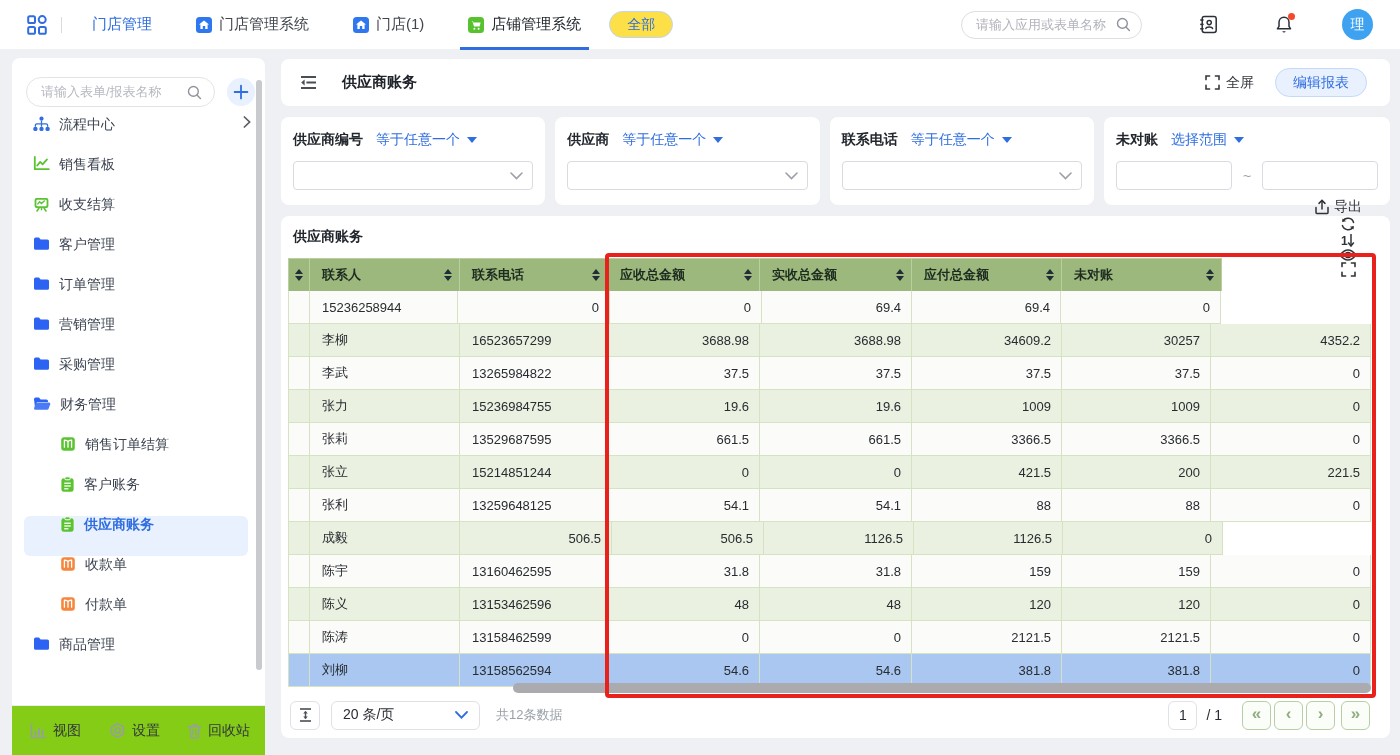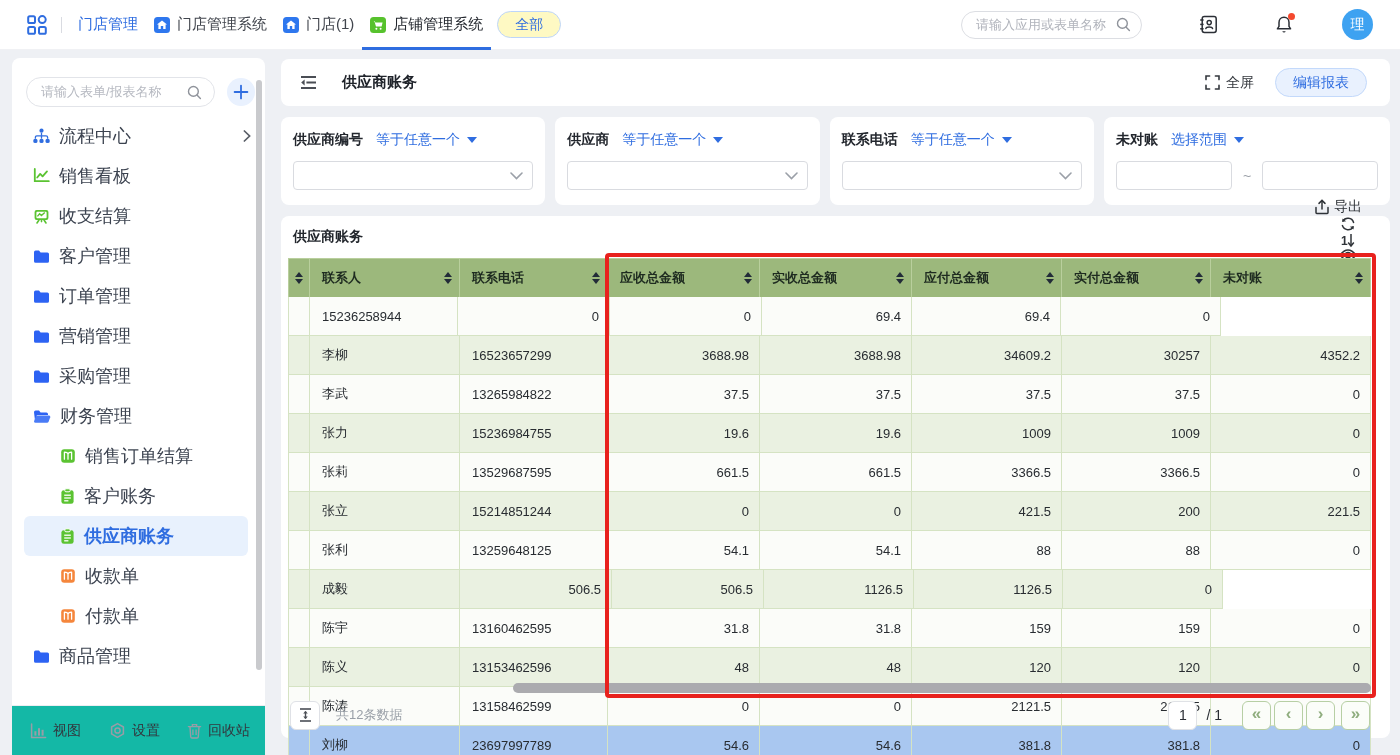--- a/index.html
+++ b/index.html
@@ -16,29 +16,29 @@
 
   
   .topbar {
     position:absolute; left:0; top:0; width:1400px; height:50px;
     background:#fff; border-bottom:1px solid #f0f1f4;
     display:flex; align-items:center;
   }
   .topbar .apps-btn { margin-left:27px; width:20px; height:20px; cursor:pointer; }
   .topbar .tb-divider { width:1px; height:16px; background:#d9dbe1; margin-left:14px; }
   .tb-tabs { display:flex; align-items:stretch; height:50px; margin-left:8px; }
-  .tb-tab { display:flex; align-items:center; gap:7px; padding:0 8px; margin:0 0; position:relative; cursor:pointer; color:#41454d; white-space:nowrap; font-size:15px; }
+  .tb-tab { display:flex; align-items:center; gap:7px; padding:0 8px; margin:0 14px; position:relative; cursor:pointer; color:#41454d; white-space:nowrap; font-size:15px; }
   .tb-tab.first { color:#2f6de0; }
   .tb-tab.active { color:#23272e; }
   .tb-tab.active::after {
     content:""; position:absolute; left:0; right:0; bottom:0; height:3px; background:#2f6de0;
   }
   .tb-all {
     margin-left:6px; height:27px; padding:0 17px; border-radius:14px;
-    background:#fef9c3; border:1px solid #bdd5fa; color:#2f6de0;
+    background:#fde047; border:1px solid #bdd5fa; color:#2f6de0;
     display:flex; align-items:center; font-size:14px; cursor:pointer;
   }
   .tb-right { margin-left:auto; display:flex; align-items:center;gap:28px; }
   .tb-search {
     width:181px; height:28px; border:1px solid #dcdee3; border-radius:14px;
     display:flex; align-items:center; padding:0 10px 0 14px; cursor:text;
   }
   .tb-search .ph { color:#b0b3bb; font-size:13px; flex:1; }
   .tb-iconbtn { margin-left:29px; position:relative; cursor:pointer; }
   .tb-bell-dot { position:absolute; right:-2px; top:-2px; width:7px; height:7px; border-radius:50%; background:#f4492e; }
@@ -58,31 +58,31 @@
     width:190px; height:30px; border:1px solid #e2e4e9; border-radius:15px;
     display:flex; align-items:center; padding:0 12px 0 14px; cursor:text;
   }
   .sb-search .ph { color:#b6b9c1; font-size:13px; flex:1; }
   .sb-plus {
     margin-left:12px; width:28px; height:28px; border-radius:50%;
     background:#e9f1fe; display:flex; align-items:center; justify-content:center; cursor:pointer;
   }
   .sb-menu { margin-top:9px; }
   .sb-item {
-    height:40px; display:flex; align-items:center; padding-left:21px; padding-right:14px;
-    cursor:pointer; position:relative; font-size:18px; color:#3c4350;
+    height:40px; display:flex; align-items:flex-start; padding-left:21px; padding-right:14px;
+    cursor:pointer; position:relative; font-size:14px; color:#3c4350;
   }
   .sb-item .sb-label { margin-left:9px; }
   .sb-item.lvl1 { padding-left:48px; }
   .sb-item.selected { margin:0 5px 0 12px; padding-left:36px; width:224px; border-radius:6px; background:#e8f1fd; }
   .sb-item.selected .sb-label { color:#2f6de0; font-weight:bold; }
   .sb-item .sb-chevron { margin-left:auto; color:#585d66; font-size:12px; }
   .sb-footer {
     position:absolute; left:0; bottom:0; width:253px; height:50px;
-    border-top:1px solid #ededf1; display:flex; align-items:center; background:#14b8a6;
+    border-top:1px solid #ededf1; display:flex; align-items:center; background:#84cc16;
     border-radius:0;
   }
   .sb-foot-item { display:flex; align-items:center; gap:6px; cursor:pointer; color:#33373e; font-size:14px; white-space:nowrap; }
   .sb-foot-item.f0 { margin-left:18px; }
   .sb-foot-item.f1 { margin-left:28px; }
   .sb-foot-item.f2 { margin-left:27px; }
   .sb-scrollthumb {
     position:absolute; right:3px; top:22px; width:6px; height:590px;
     background:#c9cacd; border-radius:3px; cursor:grab;
   }
@@ -125,21 +125,21 @@
     position:absolute; left:281px; top:216px; width:1109px; height:522px;
     background:#fff; border-radius:8px;
   }
   .tc-head { display:flex; align-items:center; height:42px; padding:0 28px 0 12px; }
   .tc-title { font-weight:bold; font-size:14px; color:#22262c; }
   .tc-tools { margin-left:auto; display:flex; align-items:center;flex-direction:column; }
   .tc-tool { display:flex; align-items:center; gap:4px; cursor:pointer; color:#2f3338; font-size:14px; margin-left:20px; }
   .tc-tool.t0 { margin-left:0; }
 
   .grid { position:absolute; left:7px; top:42px; width:1083px; }
-  .g-row { display:flex; height:39px; }
+  .g-row { display:flex; height:33px; }
   .g-cell {
     flex:none; display:flex; align-items:center; overflow:hidden;
     border-right:1px solid #d5e3c3; border-bottom:1px solid #d5e3c3;
     font-size:13px; color:#282c31; white-space:nowrap;
   }
   .g-cell:first-child { border-left:1px solid #d5e3c3; }
   .g-head .g-cell {
     background:#9cb87c; border-right:1px solid #b9cf9d; border-bottom:none;
     border-top:1px solid #b9cf9d; color:#1e2b20; font-weight:bold;
   }
@@ -650,27 +650,20 @@
             <span class="tri-dn"></span>
           </span>
         </div>
         <div class="g-cell" style="width: 150px;">
           <span class="h-label">应付总金额</span>
           <span class="sorter">
             <span class="tri-up"></span>
             <span class="tri-dn"></span>
           </span>
         </div>
-        <div class="g-cell" style="width: 149px;">
-          <span class="h-label">实付总金额</span>
-          <span class="sorter">
-            <span class="tri-up"></span>
-            <span class="tri-dn"></span>
-          </span>
-        </div>
         <div class="g-cell" style="width: 160px;">
           <span class="h-label">未对账</span>
           <span class="sorter">
             <span class="tri-up"></span>
             <span class="tri-dn"></span>
           </span>
         </div>
       </div>
     <div class="g-body" id="g-body">
         <div class="g-row odd">
@@ -777,21 +770,21 @@
           <div class="g-cell c-left" style="width: 148px;">13158462599</div>
           <div class="g-cell c-right" style="width: 152px;">0</div>
           <div class="g-cell c-right" style="width: 152px;">0</div>
           <div class="g-cell c-right" style="width: 150px;">2121.5</div>
           <div class="g-cell c-right" style="width: 149px;">2121.5</div>
           <div class="g-cell c-right" style="width: 160px;">0</div>
         </div>
         <div class="g-row sel">
           <div class="g-cell" style="width: 22px;"></div>
           <div class="g-cell c-left" style="width: 150px;">刘柳</div>
-          <div class="g-cell c-left" style="width: 148px;">23697997789</div>
+          <div class="g-cell c-left" style="width: 148px;">13158562594</div>
           <div class="g-cell c-right" style="width: 152px;">54.6</div>
           <div class="g-cell c-right" style="width: 152px;">54.6</div>
           <div class="g-cell c-right" style="width: 150px;">381.8</div>
           <div class="g-cell c-right" style="width: 149px;">381.8</div>
           <div class="g-cell c-right" style="width: 160px;">0</div>
         </div>
       </div>
   </div>
 
   <div class="h-scrollbar"></div>
@@ -799,20 +792,28 @@
   <div class="tc-pager">
     <div class="pg-fold" id="pg-fold">
         <svg width="15" height="16" viewBox="0 0 15 16">
           <line x1="2" y1="2" x2="13" y2="2" stroke="#4a4e55" stroke-width="1.6"></line>
           <line x1="2" y1="14" x2="13" y2="14" stroke="#4a4e55" stroke-width="1.6"></line>
           <line x1="7.5" y1="4.4" x2="7.5" y2="11.6" stroke="#4a4e55" stroke-width="1.4"></line>
           <path d="M5.2 6.6 L7.5 4 L9.8 6.6 z" fill="#4a4e55"></path>
           <path d="M5.2 9.4 L7.5 12 L9.8 9.4 z" fill="#4a4e55"></path>
         </svg>
       </div>
+    <div class="pg-size">
+      <span>20 条/页</span>
+      <span class="chev" id="pg-size-chev">
+          <svg width="13" height="8" viewBox="0 0 13 8">
+            <path d="M1 1 L6.5 6.6 L12 1" fill="none" stroke="#2f6de0" stroke-width="1.8" stroke-linecap="round"></path>
+          </svg>
+        </span>
+    </div>
     <div class="pg-total">共12条数据</div>
     <div class="pg-right">
       <div class="pg-page">1</div>
       <div class="pg-of">/ 1</div>
       <div id="pg-btns" style="display:flex;align-items:center;">
           <div class="pg-btn">«</div>
           <div class="pg-btn">‹</div>
           <div class="pg-btn">›</div>
           <div class="pg-btn gap">»</div>
         </div>

